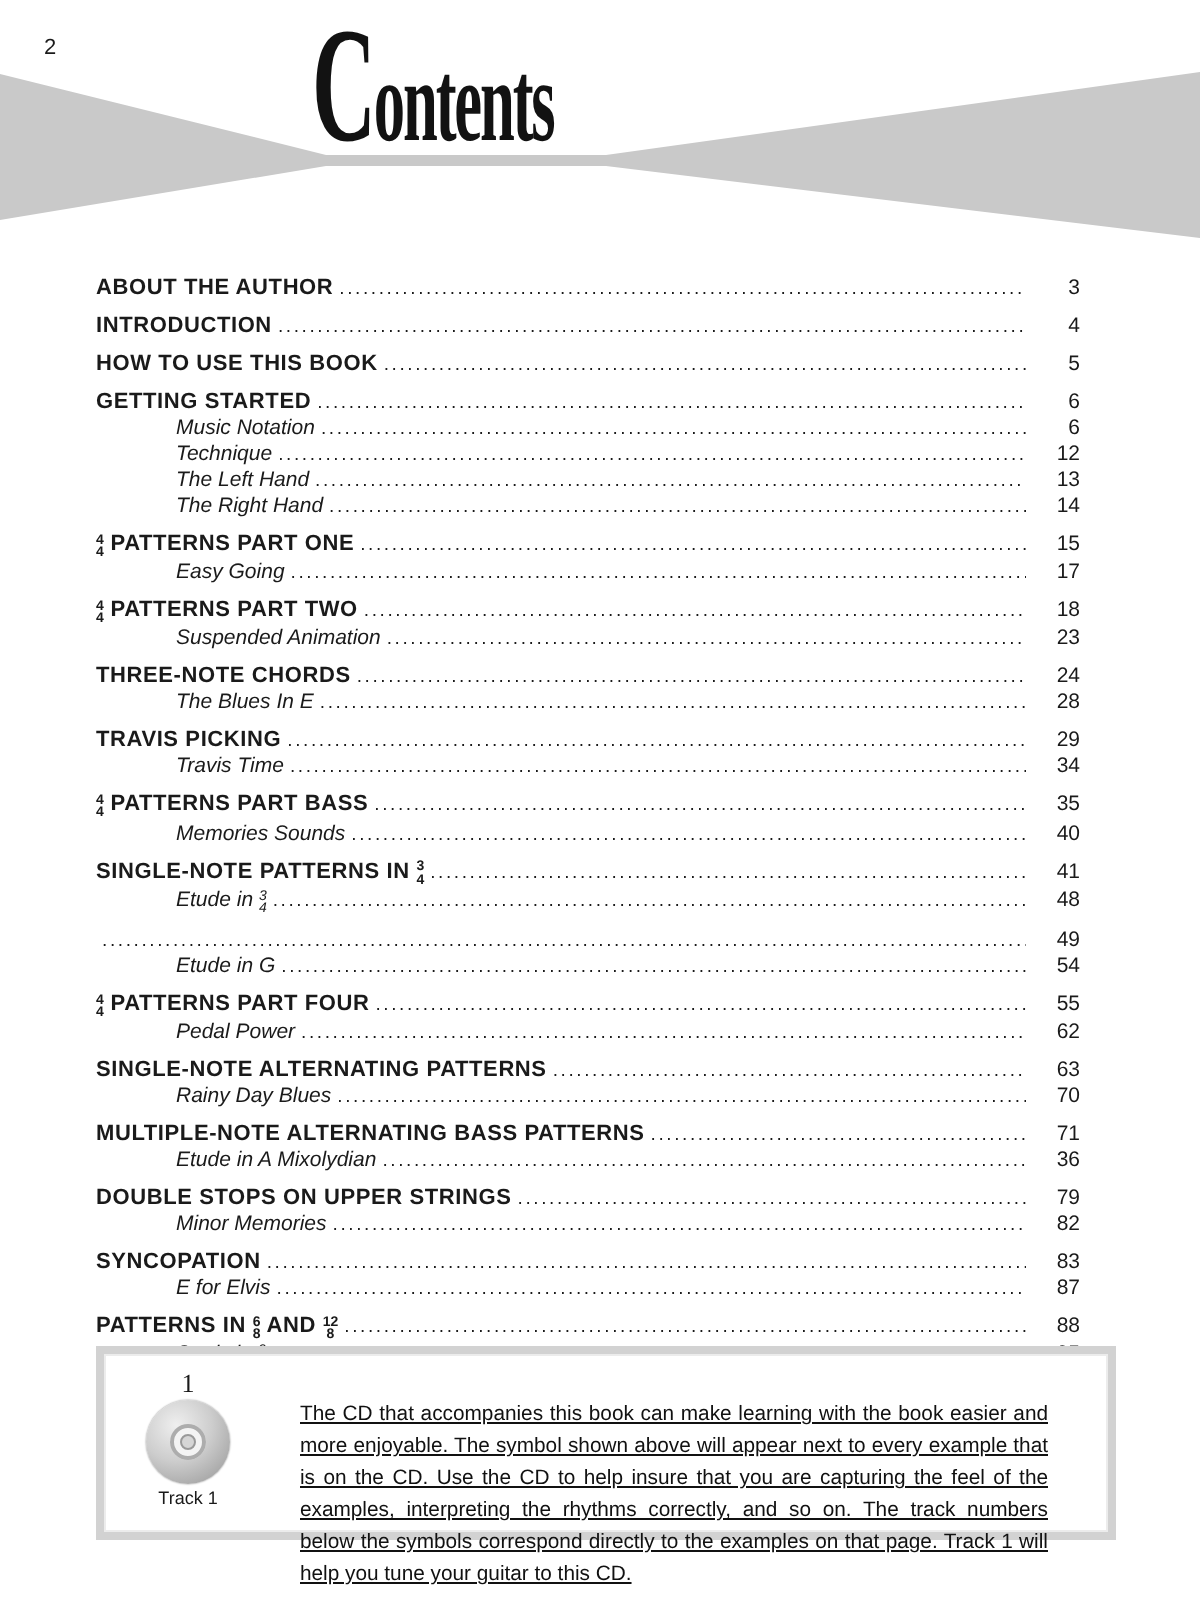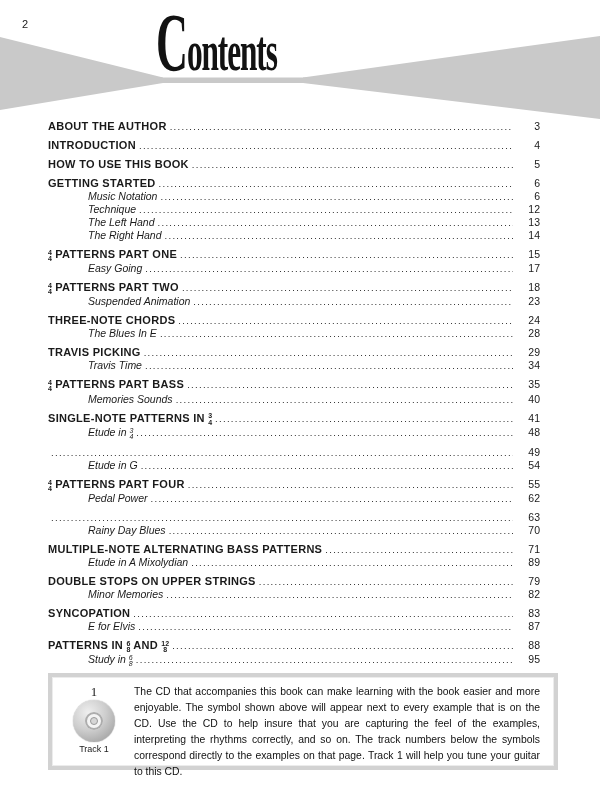--- a/index.html
+++ b/index.html
@@ -14,21 +14,21 @@
   .header-svg{position:absolute;left:0;top:0;}
   .contents-title{
     position:absolute;left:156px;top:2px;
     font-family:"Liberation Serif", serif;font-weight:bold;
     font-size:58px;line-height:1.0;letter-spacing:-2px;color:#121212;
     transform:scaleX(0.54);transform-origin:left top;white-space:nowrap;
   }
   .contents-title::first-letter{font-size:82px;}
   
   .toc{
-    position:absolute;left:48px;top:120px;width:492px;
+    position:absolute;left:48px;top:138px;width:492px;
   }
   .toc-group{margin-top:6px;}
   .toc-group:first-child{margin-top:0;}
   .toc-row{display:flex;align-items:baseline;line-height:13px;}
   .toc-row.sub{padding-left:40px;}
   .entry-title{font-weight:bold;font-size:11px;letter-spacing:0.3px;white-space:nowrap;}
   .subentry-title{font-style:italic;font-size:10.5px;white-space:nowrap;}
   .leader{
     flex:1;overflow:hidden;white-space:nowrap;
     font-size:9.5px;letter-spacing:1.3px;margin:0 3px;color:#1a1a1a;
@@ -61,22 +61,22 @@
   .disc::before{
     content:"";position:absolute;inset:12px;border-radius:50%;
     background:#f4f4f4;box-shadow:inset 0 0 0 2px #adadad;
   }
   .disc::after{
     content:"";position:absolute;inset:17px;border-radius:50%;
     background:#d6d6d6;border:1px solid #9a9a9a;box-sizing:border-box;
   }
   .trklabel{font-size:9px;margin-top:2px;white-space:nowrap;}
   .cd-text{
-    flex:1;margin:0;padding-left:8px;
-    font-size:10.4px;line-height:16px;text-align:justify;color:#111111;
+    flex:1;margin:16px;padding-left:8px;
+    font-size:10.4px;line-height:16px;text-align:justify;color:#111111;text-decoration:underline;
   }
 </style>
 </head>
 <body>
 
 <span class="page-number">2</span>
 
 <svg class="header-svg" width="600" height="130" viewBox="0 0 600 130">
   <rect x="150" y="77.5" width="450" height="5.5" fill="#c9c9c9"></rect>
   <polygon points="0,37 163,77.5 163,83 0,110" fill="#c9c9c9"></polygon>
@@ -224,39 +224,40 @@
         <span class="pg">55</span>
       </div>
       <div class="toc-row sub">
         <span class="subentry-title"><span>Pedal Power</span></span>
         <span class="leader">....................................................................................................................................................................................................................................................................</span>
         <span class="pg">62</span>
       </div>
     </div>
     <div class="toc-group">
       <div class="toc-row main">
+        <span class="entry-title"><span>SINGLE-NOTE ALTERNATING PATTERNS</span></span>
         <span class="leader">....................................................................................................................................................................................................................................................................</span>
         <span class="pg">63</span>
       </div>
       <div class="toc-row sub">
         <span class="subentry-title"><span>Rainy Day Blues</span></span>
         <span class="leader">....................................................................................................................................................................................................................................................................</span>
         <span class="pg">70</span>
       </div>
     </div>
     <div class="toc-group">
       <div class="toc-row main">
         <span class="entry-title"><span>MULTIPLE-NOTE ALTERNATING BASS PATTERNS</span></span>
         <span class="leader">....................................................................................................................................................................................................................................................................</span>
         <span class="pg">71</span>
       </div>
       <div class="toc-row sub">
         <span class="subentry-title"><span>Etude in A Mixolydian</span></span>
         <span class="leader">....................................................................................................................................................................................................................................................................</span>
-        <span class="pg">89</span>
+        <span class="pg">36</span>
       </div>
     </div>
     <div class="toc-group">
       <div class="toc-row main">
         <span class="entry-title"><span>DOUBLE STOPS ON UPPER STRINGS</span></span>
         <span class="leader">....................................................................................................................................................................................................................................................................</span>
         <span class="pg">79</span>
       </div>
       <div class="toc-row sub">
         <span class="subentry-title"><span>Minor Memories</span></span>

